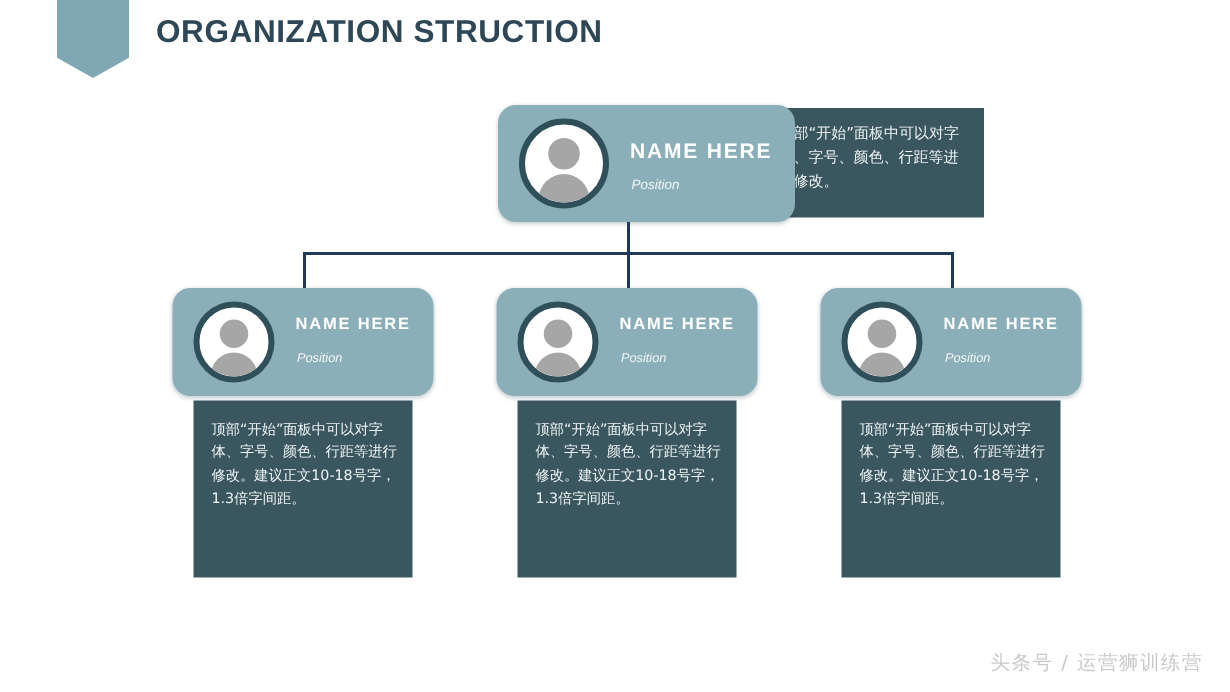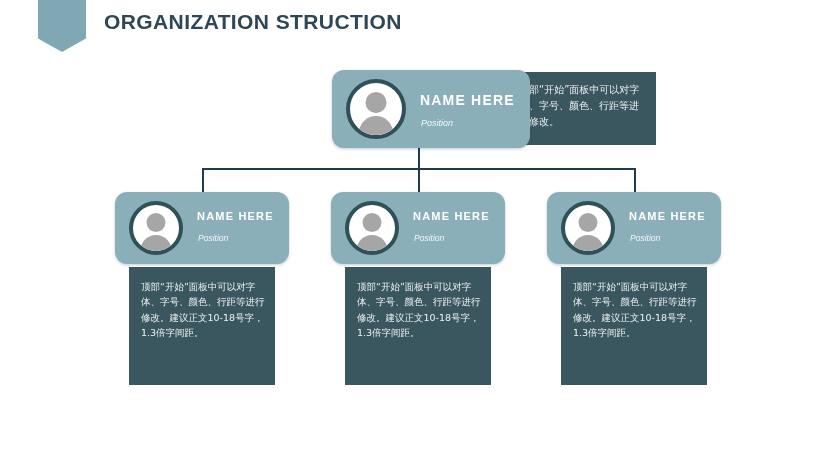--- a/index.html
+++ b/index.html
@@ -307,14 +307,15 @@
   </div>
   <div class="card child-card" id="child-card-3">
     <div class="avatar child-avatar">
       <div class="av-head"></div>
       <div class="av-body"></div>
     </div>
     <div class="name-text child-name">NAME HERE</div>
     <div class="position-text child-position">Position</div>
   </div>
 
+  <div class="watermark">头条号 / 运营狮训练营</div>
 
 </div>
 
 </body></html>

